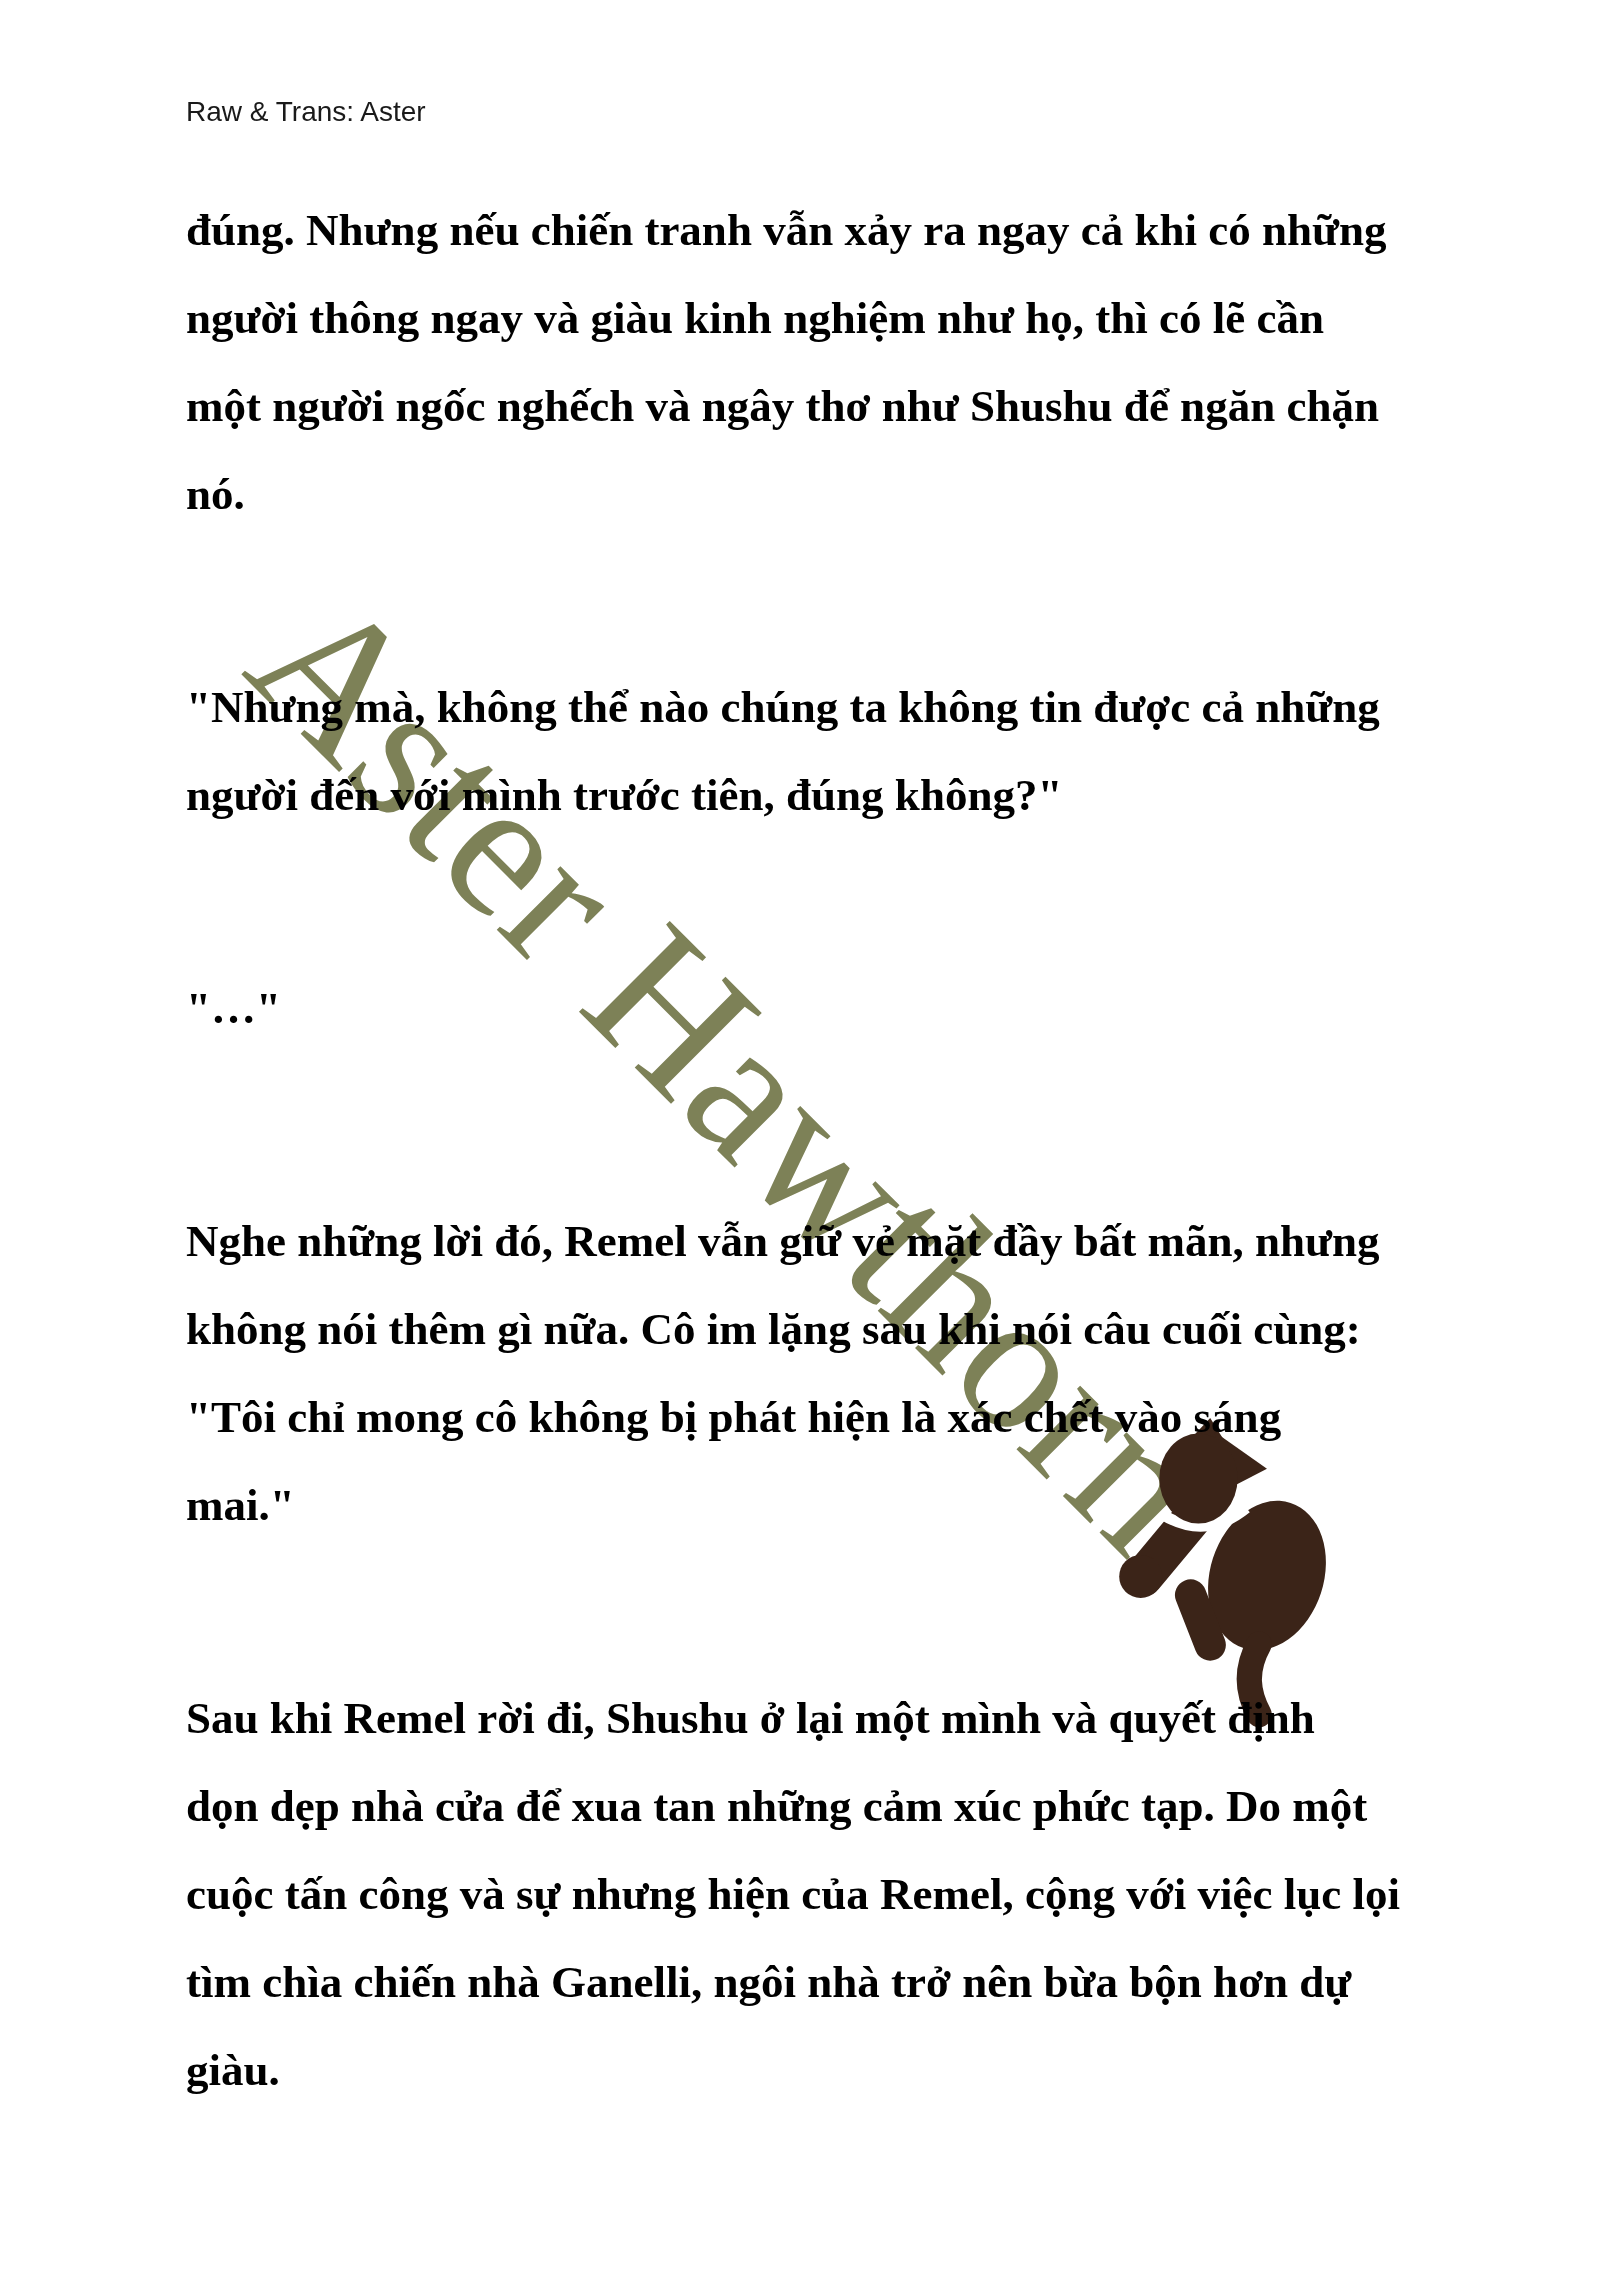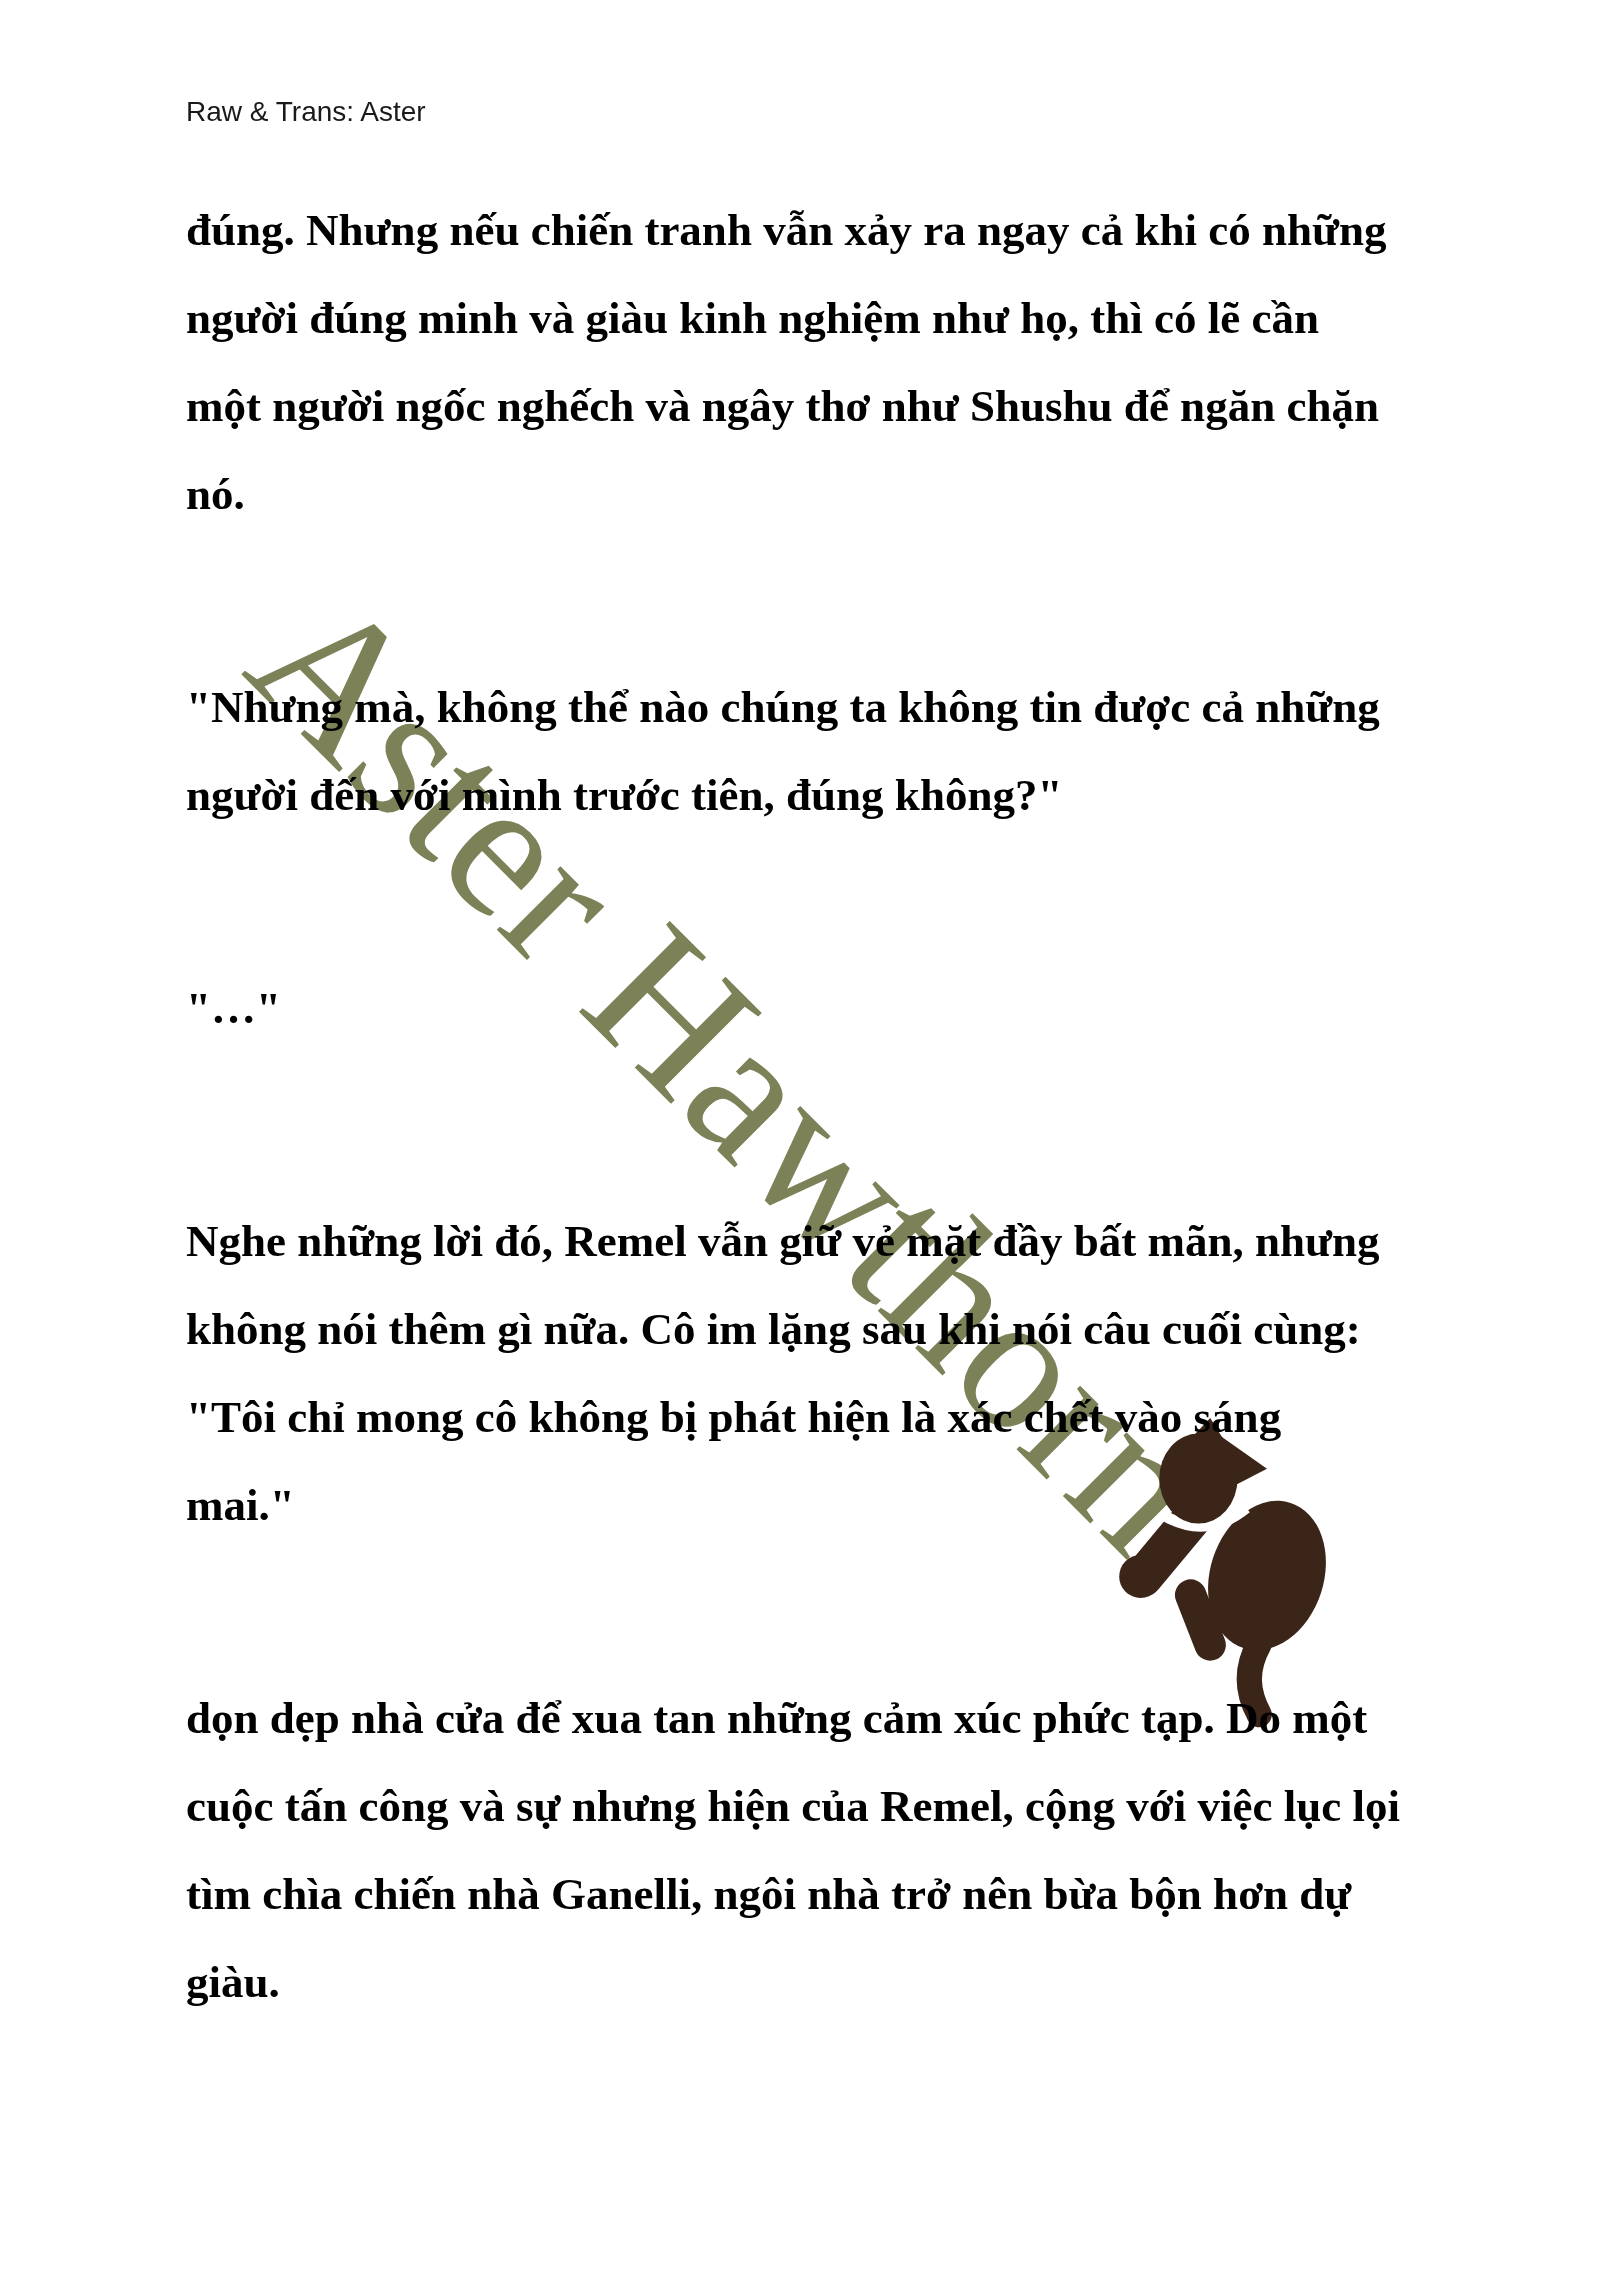--- a/index.html
+++ b/index.html
@@ -89,38 +89,39 @@
       <path d="M68,38 L100,4 L116,30 Z"></path>
       <path d="M104,18 L158,56 L119,76 Z"></path>
 
       <ellipse cx="88" cy="66" rx="40" ry="46"></ellipse>
     </g>
   </svg>
 
   <div class="content">
       <div class="para">
         <div class="line">đúng. Nhưng nếu chiến tranh vẫn xảy ra ngay cả khi có những</div>
-        <div class="line">người đúng minh và giàu kinh nghiệm như họ, thì có lẽ cần</div>
+        <div class="line">người thông ngay và giàu kinh nghiệm như họ, thì có lẽ cần</div>
         <div class="line">một người ngốc nghếch và ngây thơ như Shushu để ngăn chặn</div>
         <div class="line">nó.</div>
       </div>
       <div class="para">
         <div class="line">"Nhưng mà, không thể nào chúng ta không tin được cả những</div>
         <div class="line">người đến với mình trước tiên, đúng không?"</div>
       </div>
       <div class="para gap-lg">
         <div class="line">"…"</div>
       </div>
       <div class="para">
         <div class="line">Nghe những lời đó, Remel vẫn giữ vẻ mặt đầy bất mãn, nhưng</div>
         <div class="line">không nói thêm gì nữa. Cô im lặng sau khi nói câu cuối cùng:</div>
         <div class="line">"Tôi chỉ mong cô không bị phát hiện là xác chết vào sáng</div>
         <div class="line">mai."</div>
       </div>
       <div class="para">
+        <div class="line">Sau khi Remel rời đi, Shushu ở lại một mình và quyết định</div>
         <div class="line">dọn dẹp nhà cửa để xua tan những cảm xúc phức tạp. Do một</div>
         <div class="line">cuộc tấn công và sự nhưng hiện của Remel, cộng với việc lục lọi</div>
         <div class="line">tìm chìa chiến nhà Ganelli, ngôi nhà trở nên bừa bộn hơn dự</div>
         <div class="line">giàu.</div>
       </div>
     </div>
 
 </div>
 
 

